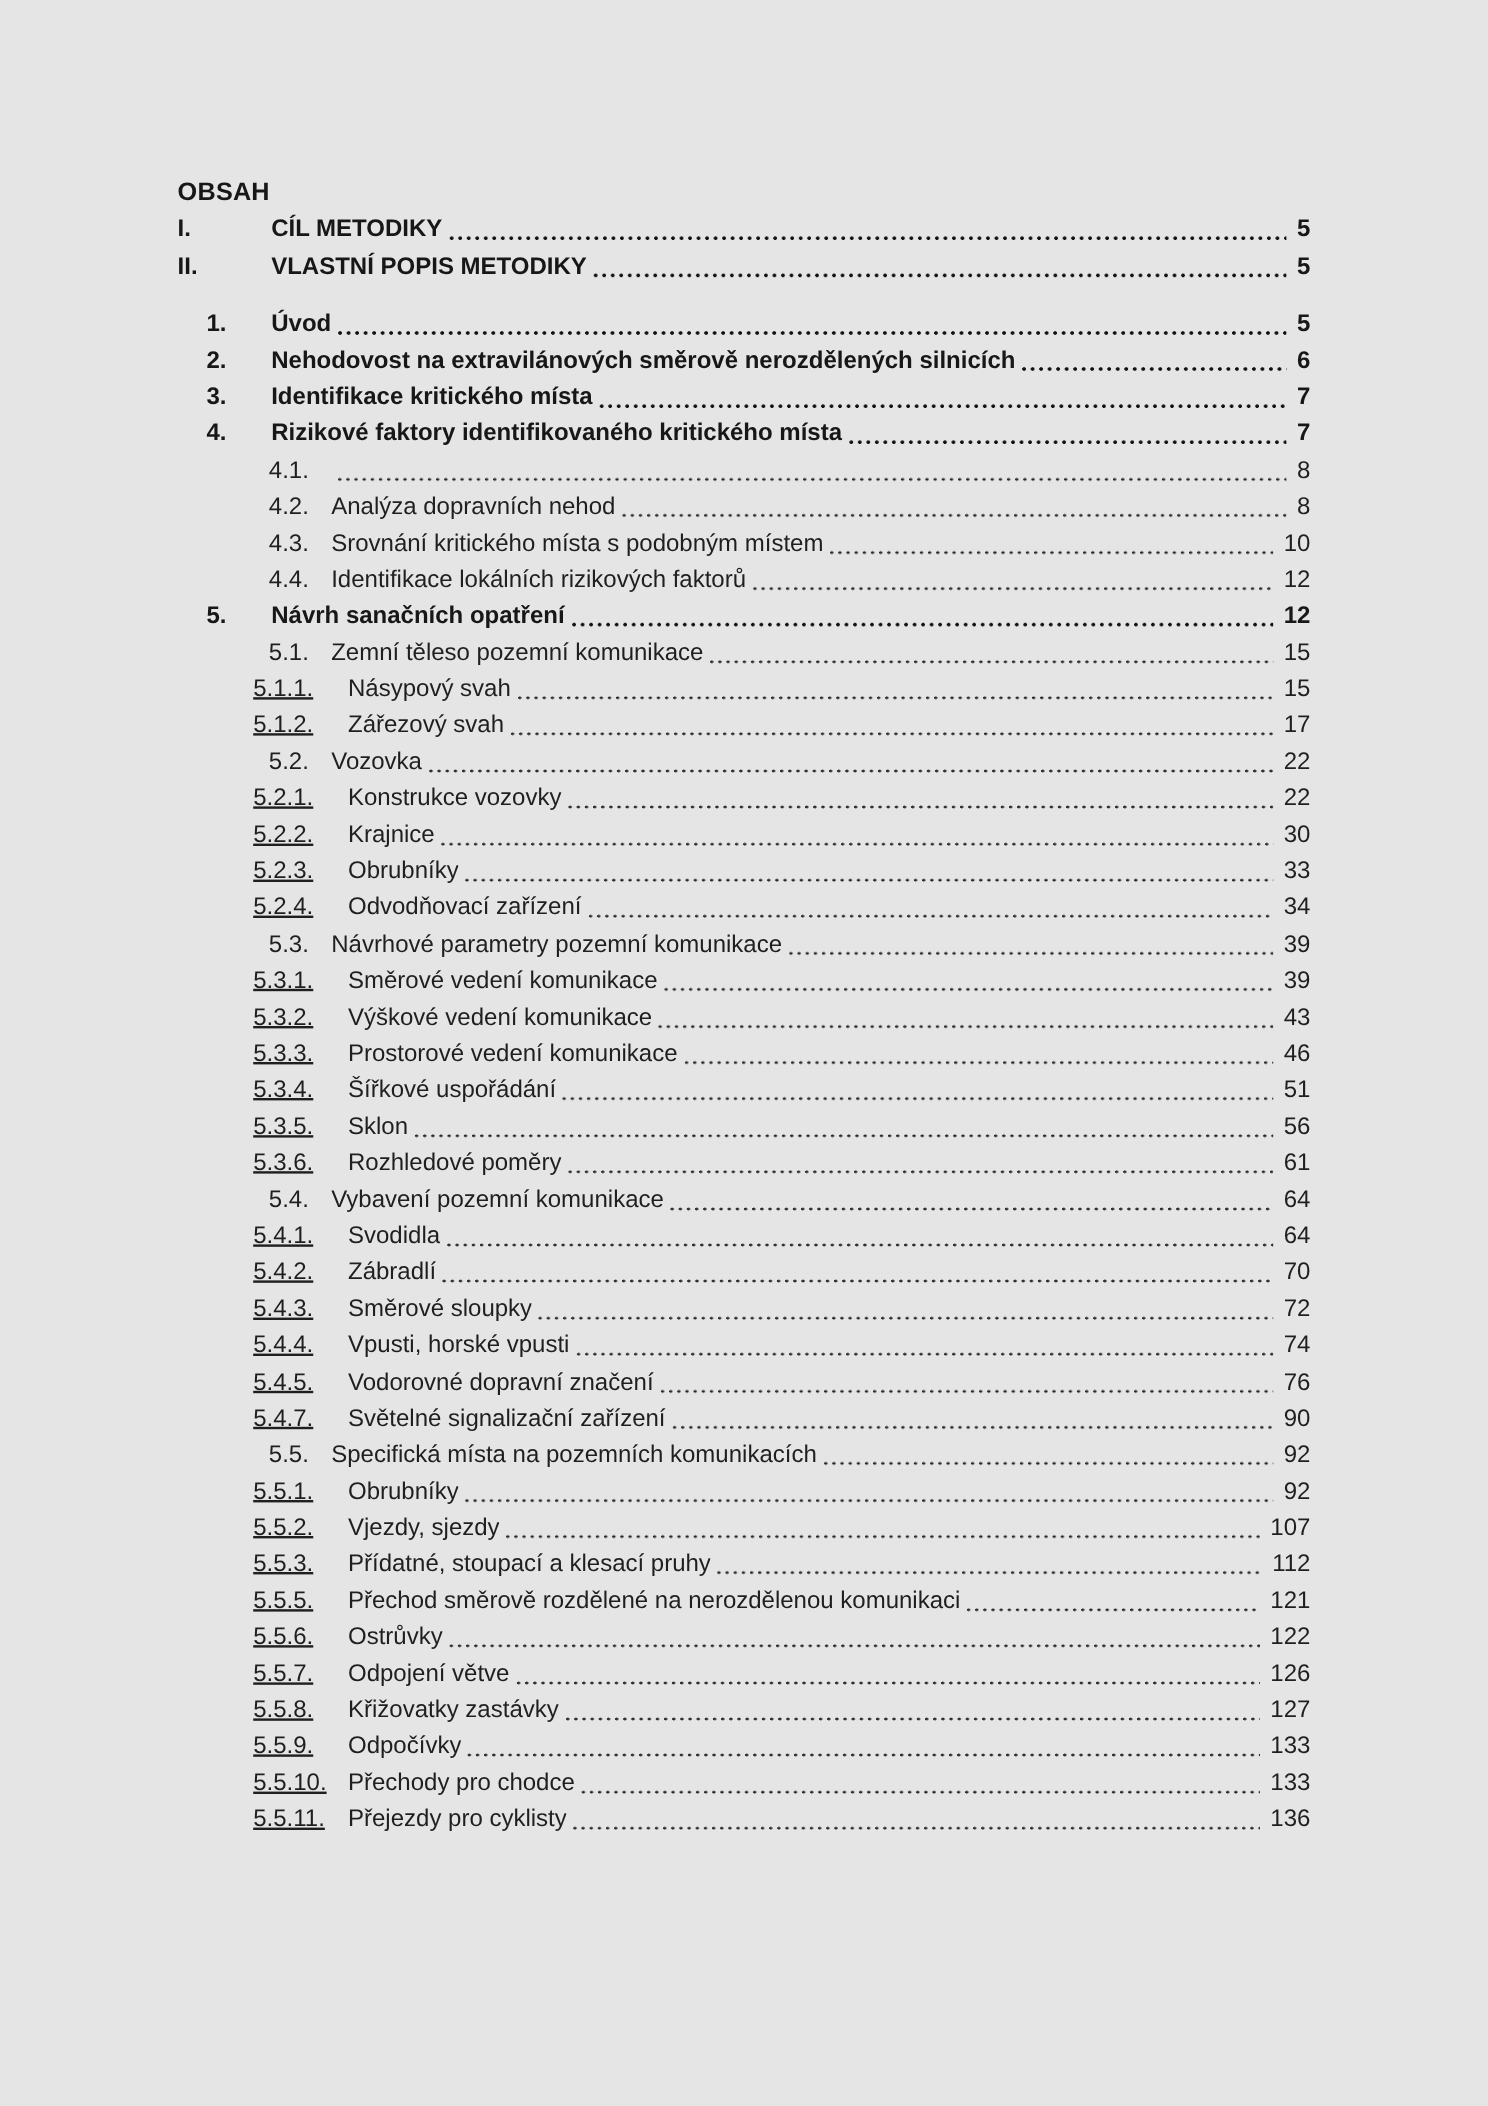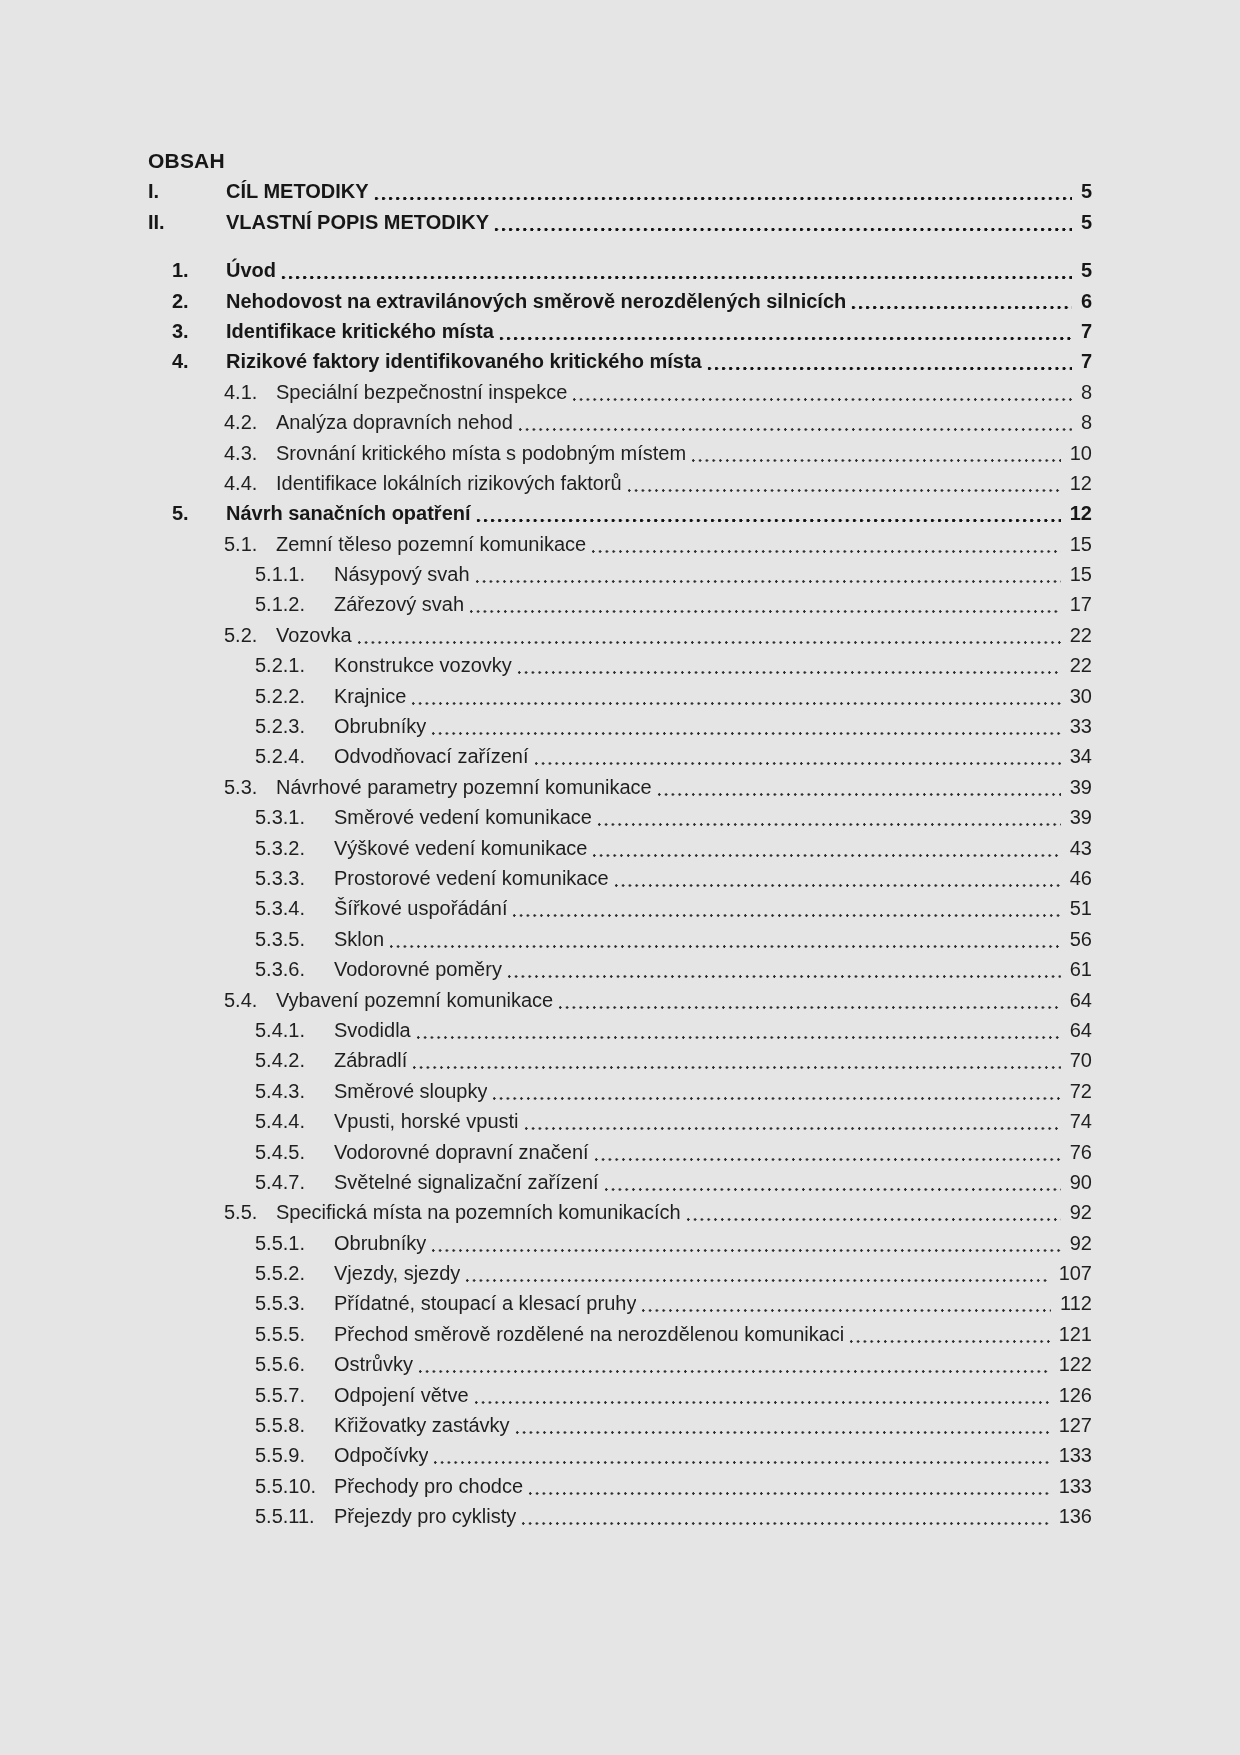--- a/index.html
+++ b/index.html
@@ -53,21 +53,21 @@
     background-image: radial-gradient(circle at 2.2px 1.7px, #2a2a2a 1.15px, rgba(0,0,0,0) 1.45px);
     background-size: 6.8px 3.4px;
     background-repeat: repeat-x;
   }
   .toc-row .pg { text-align: right; }
 
   
   .lvl-roman  .lbl { width: 78px; }
   .lvl-num    .lbl { margin-left: 24px; width: 54px; }
   .lvl-sub    .lbl { margin-left: 76px; width: 52px; }
-  .lvl-subsub .lbl { margin-left: 107px; width: 79px; }
+  .lvl-subsub .lbl { margin-left: 63px; width: 79px; text-decoration: underline; }
 
   .bold { font-weight: 700; color: #171717; }
   .bold .dots::after {
     background-image: radial-gradient(circle at 2.4px 1.7px, #111111 1.5px, rgba(0,0,0,0) 1.8px);
     background-size: 7.1px 3.4px;
     height: 3.6px;
   }
   .gap-before { margin-top: 18px; }
 </style>
 </head>
@@ -108,21 +108,20 @@
     <span class="pg">7</span>
   </div>
         <div class="toc-row lvl-num bold">
     <span class="lbl">4.</span>
     <span class="ttl">Rizikové faktory identifikovaného kritického místa</span>
     <span class="dots"></span>
     <span class="pg">7</span>
   </div>
         <div class="toc-row lvl-sub">
     <span class="lbl">4.1.</span>
-    <span class="ttl">Speciální bezpečnostní inspekce</span>
     <span class="dots"></span>
     <span class="pg">8</span>
   </div>
         <div class="toc-row lvl-sub">
     <span class="lbl">4.2.</span>
     <span class="ttl">Analýza dopravních nehod</span>
     <span class="dots"></span>
     <span class="pg">8</span>
   </div>
         <div class="toc-row lvl-sub">
@@ -222,21 +221,21 @@
     <span class="pg">51</span>
   </div>
         <div class="toc-row lvl-subsub">
     <span class="lbl">5.3.5.</span>
     <span class="ttl">Sklon</span>
     <span class="dots"></span>
     <span class="pg">56</span>
   </div>
         <div class="toc-row lvl-subsub">
     <span class="lbl">5.3.6.</span>
-    <span class="ttl">Vodorovné poměry</span>
+    <span class="ttl">Rozhledové poměry</span>
     <span class="dots"></span>
     <span class="pg">61</span>
   </div>
         <div class="toc-row lvl-sub">
     <span class="lbl">5.4.</span>
     <span class="ttl">Vybavení pozemní komunikace</span>
     <span class="dots"></span>
     <span class="pg">64</span>
   </div>
         <div class="toc-row lvl-subsub">

